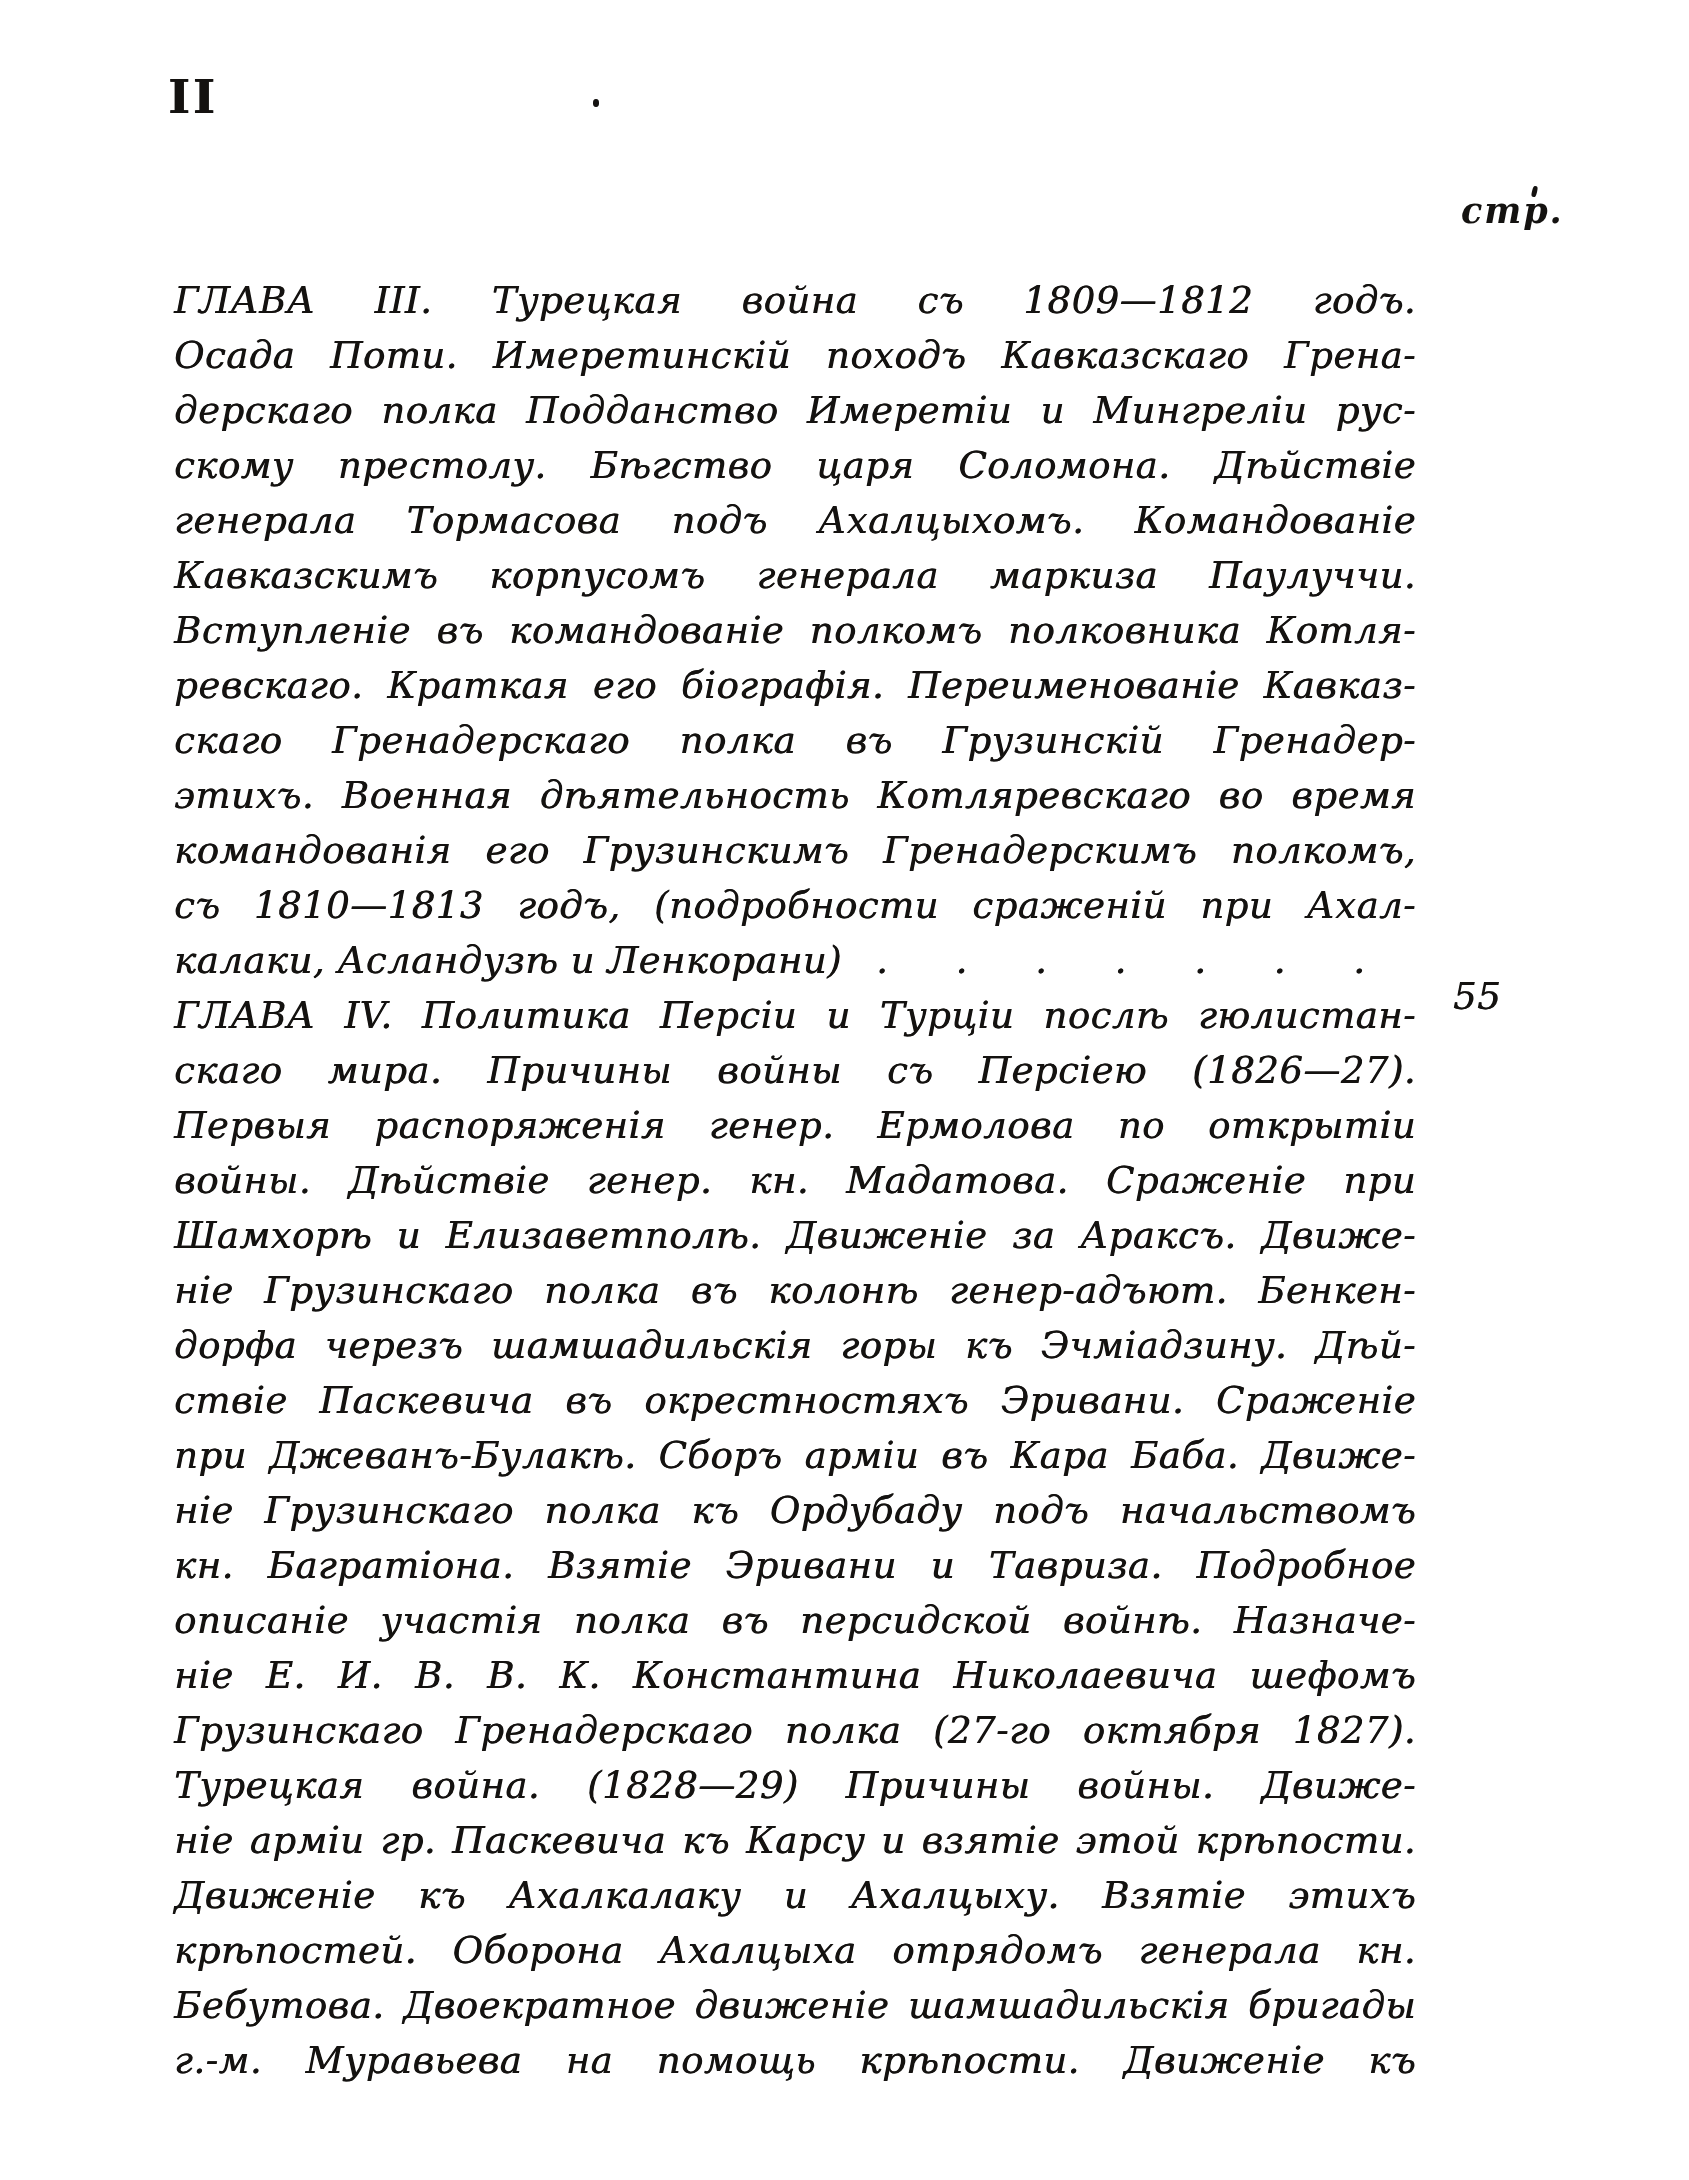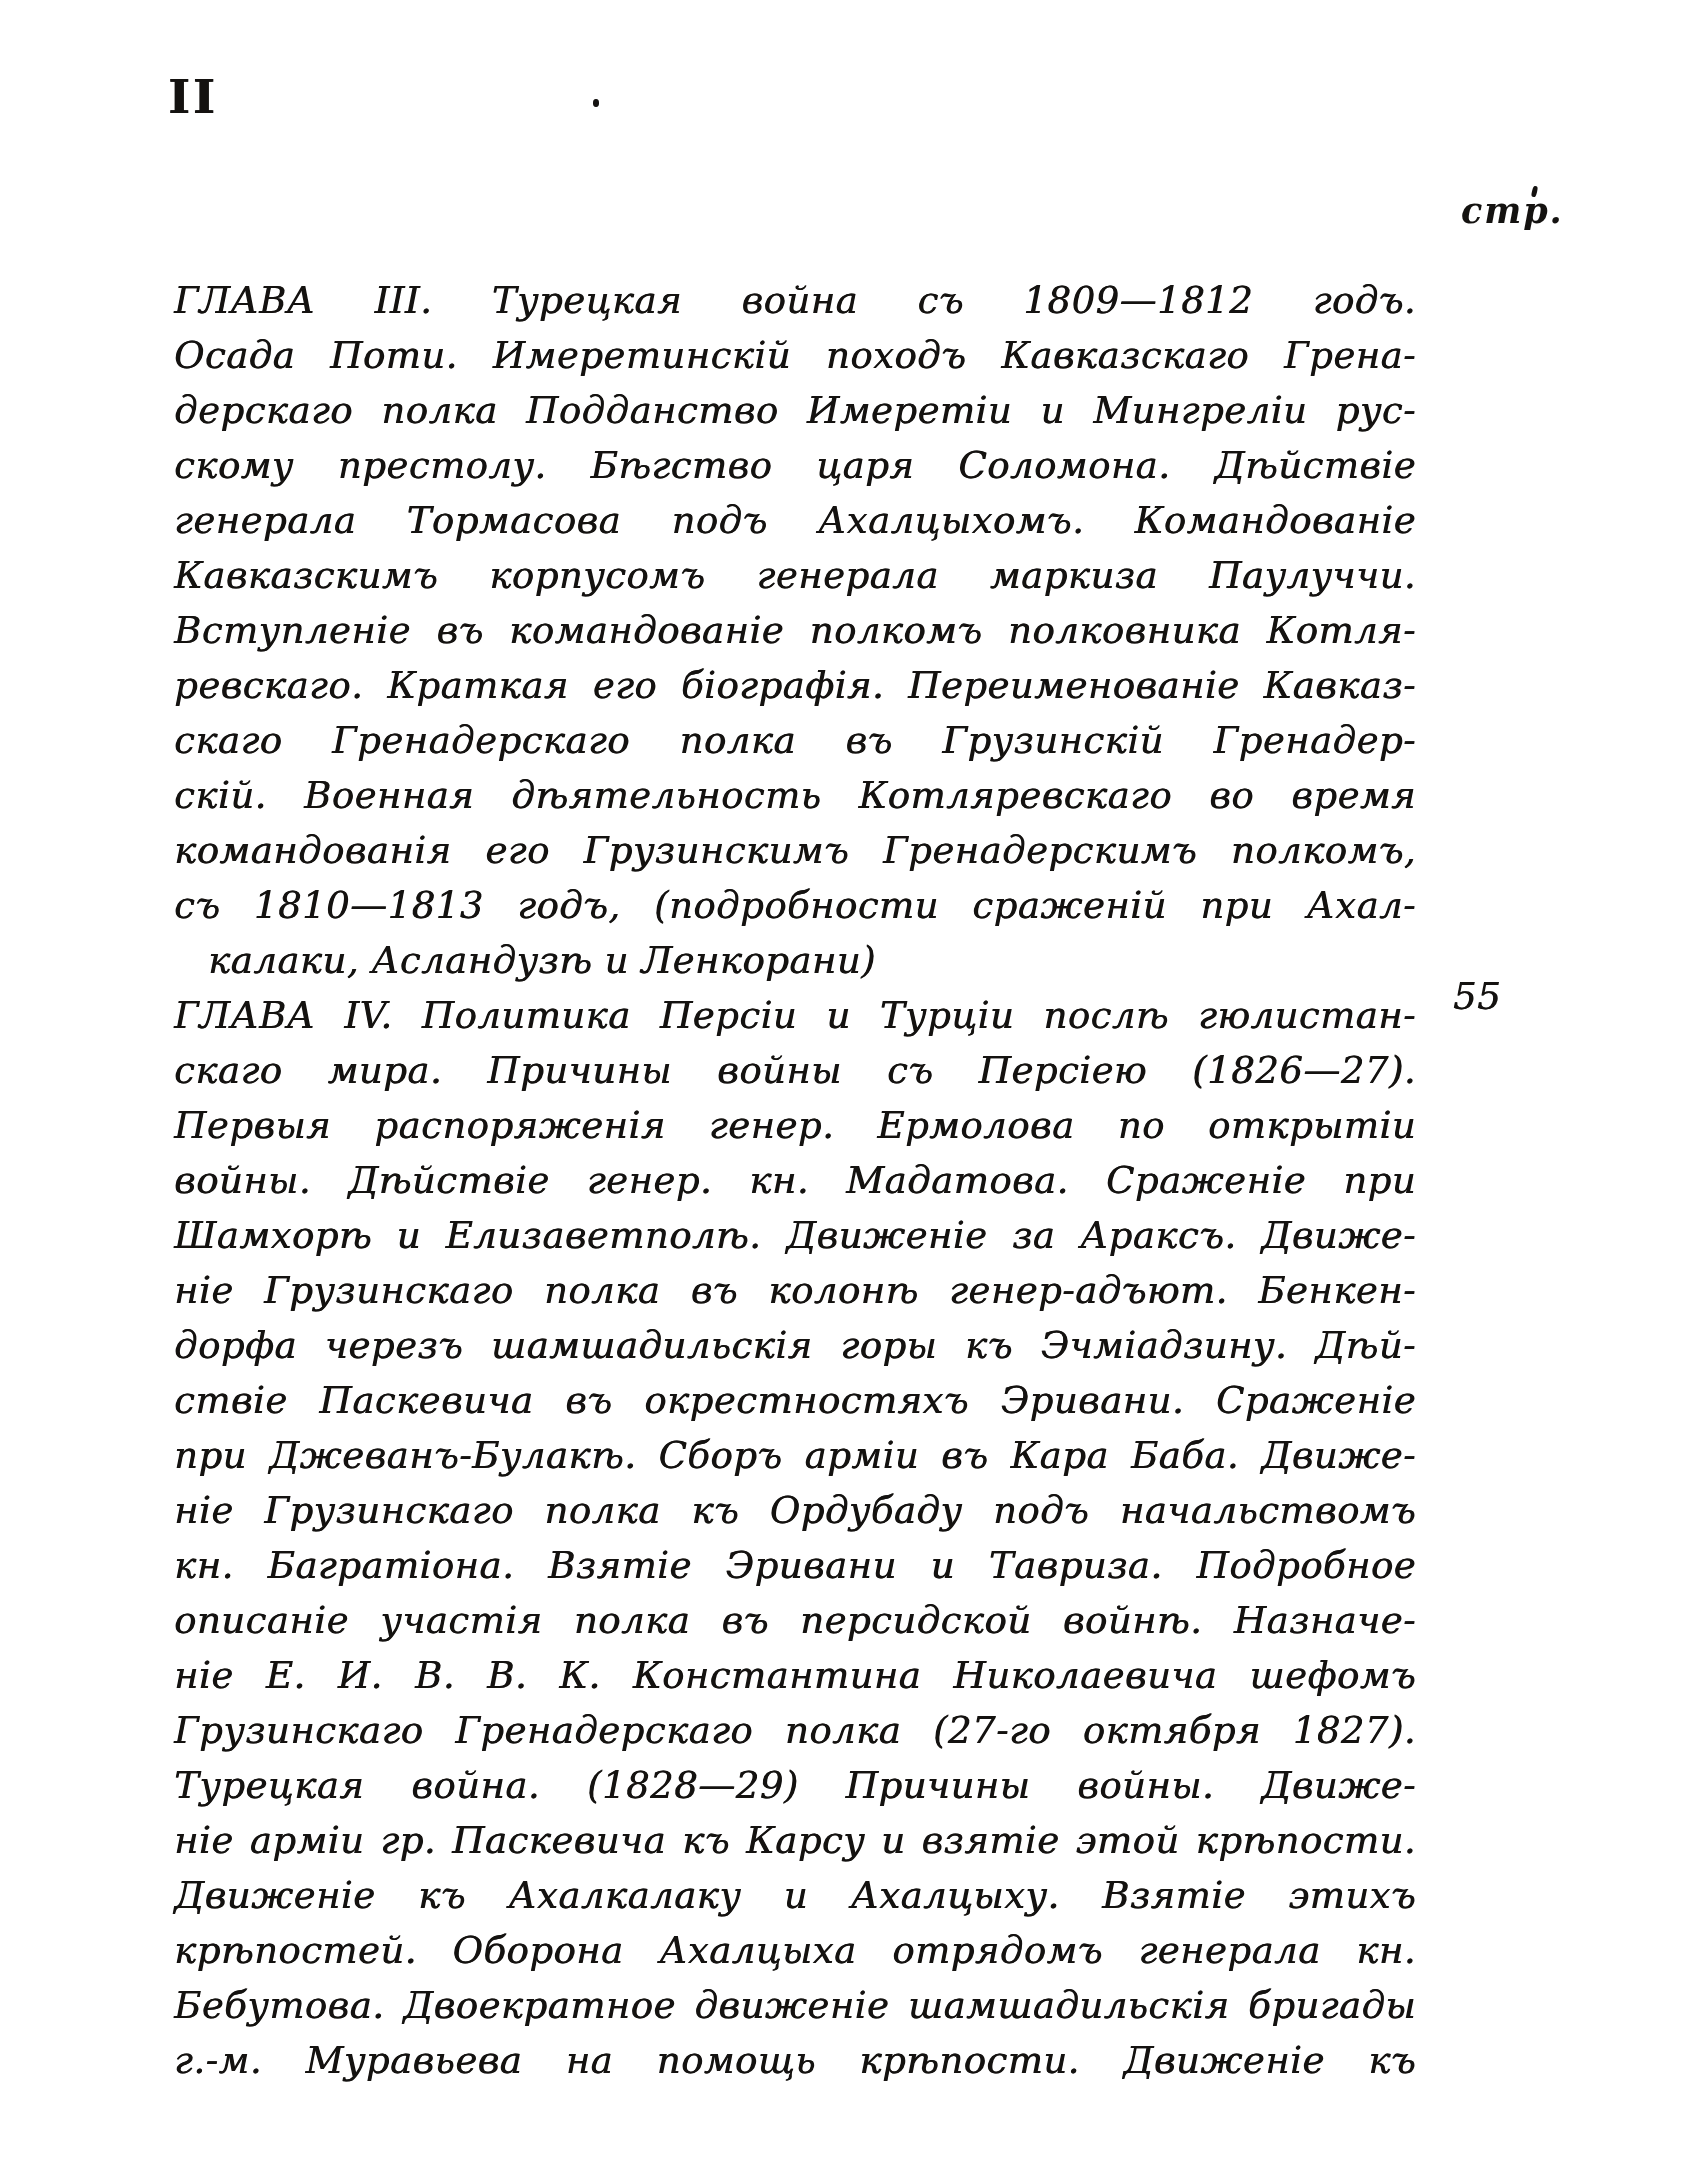--- a/index.html
+++ b/index.html
@@ -53,21 +53,20 @@
     height: 55px;
     text-align: justify;
     text-align-last: justify;
   }
   .pageline {
     position: relative;
     display: flex;
     align-items: baseline;
     text-align: left;
     text-align-last: left;
-    flex-direction: column;
   }
   .pl-text { white-space: nowrap; }
   .pl-dots {
     flex: 1;
     margin-left: 34px;
     text-align: right;
     white-space: nowrap;
     overflow: hidden;
     letter-spacing: 28px;
   }
@@ -99,21 +98,21 @@
   <div class="toc">
     <div class="line">ГЛАВА III. Турецкая война съ 1809—1812 годъ.</div>
     <div class="line">Осада Поти. Имеретинскій походъ Кавказскаго Грена-</div>
     <div class="line">дерскаго полка Подданство Имеретіи и Мингреліи рус-</div>
     <div class="line">скому престолу. Бѣгство царя Соломона. Дѣйствіе</div>
     <div class="line">генерала Тормасова подъ Ахалцыхомъ. Командованіе</div>
     <div class="line">Кавказскимъ корпусомъ генерала маркиза Паулуччи.</div>
     <div class="line">Вступленіе въ командованіе полкомъ полковника Котля-</div>
     <div class="line">ревскаго. Краткая его біографія. Переименованіе Кавказ-</div>
     <div class="line">скаго Гренадерскаго полка въ Грузинскій Гренадер-</div>
-    <div class="line">скій. Военная дѣятельность Котляревскаго во время</div>
+    <div class="line">этихъ. Военная дѣятельность Котляревскаго во время</div>
     <div class="line">командованія его Грузинскимъ Гренадерскимъ полкомъ,</div>
     <div class="line">съ 1810—1813 годъ, (подробности сраженій при Ахал-</div>
 
     <div class="line pageline">
       <span class="pl-text">калаки, Асландузѣ и Ленкорани)</span>
       <span class="pl-dots">. . . . . . .</span>
       <span class="pl-num">55</span>
     </div>
 
     <div class="line">ГЛАВА IV. Политика Персіи и Турціи послѣ гюлистан-</div>

